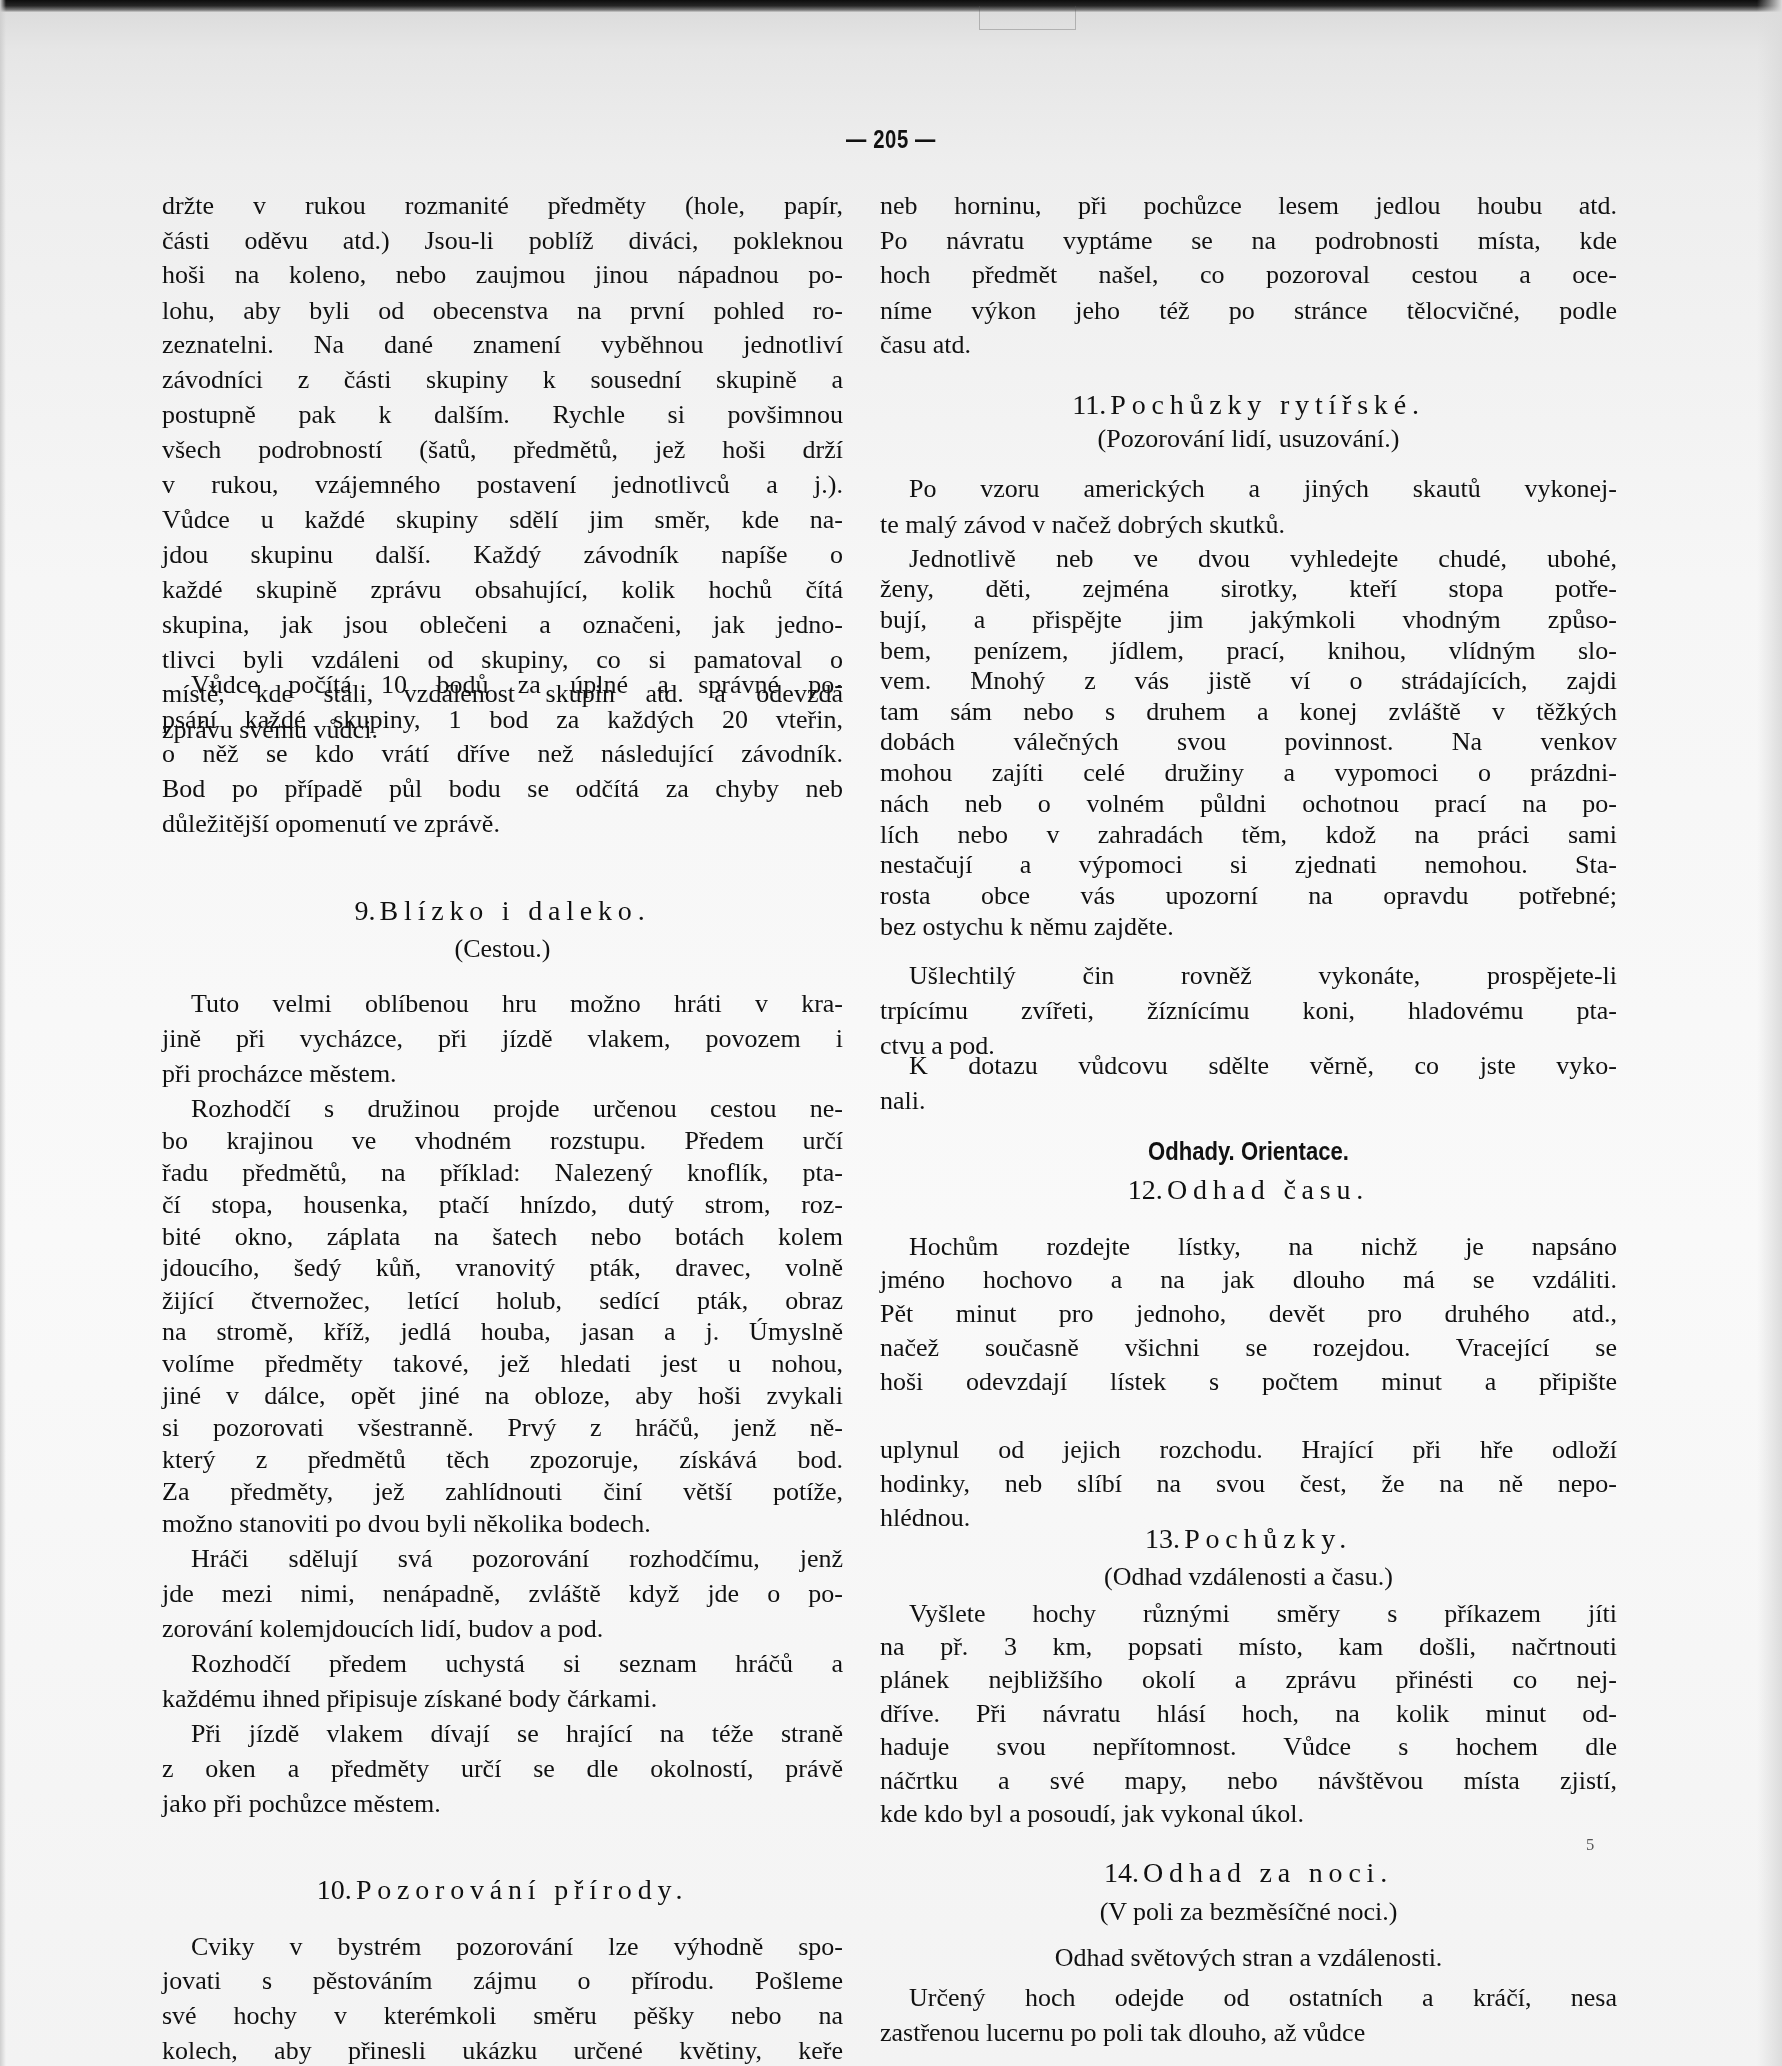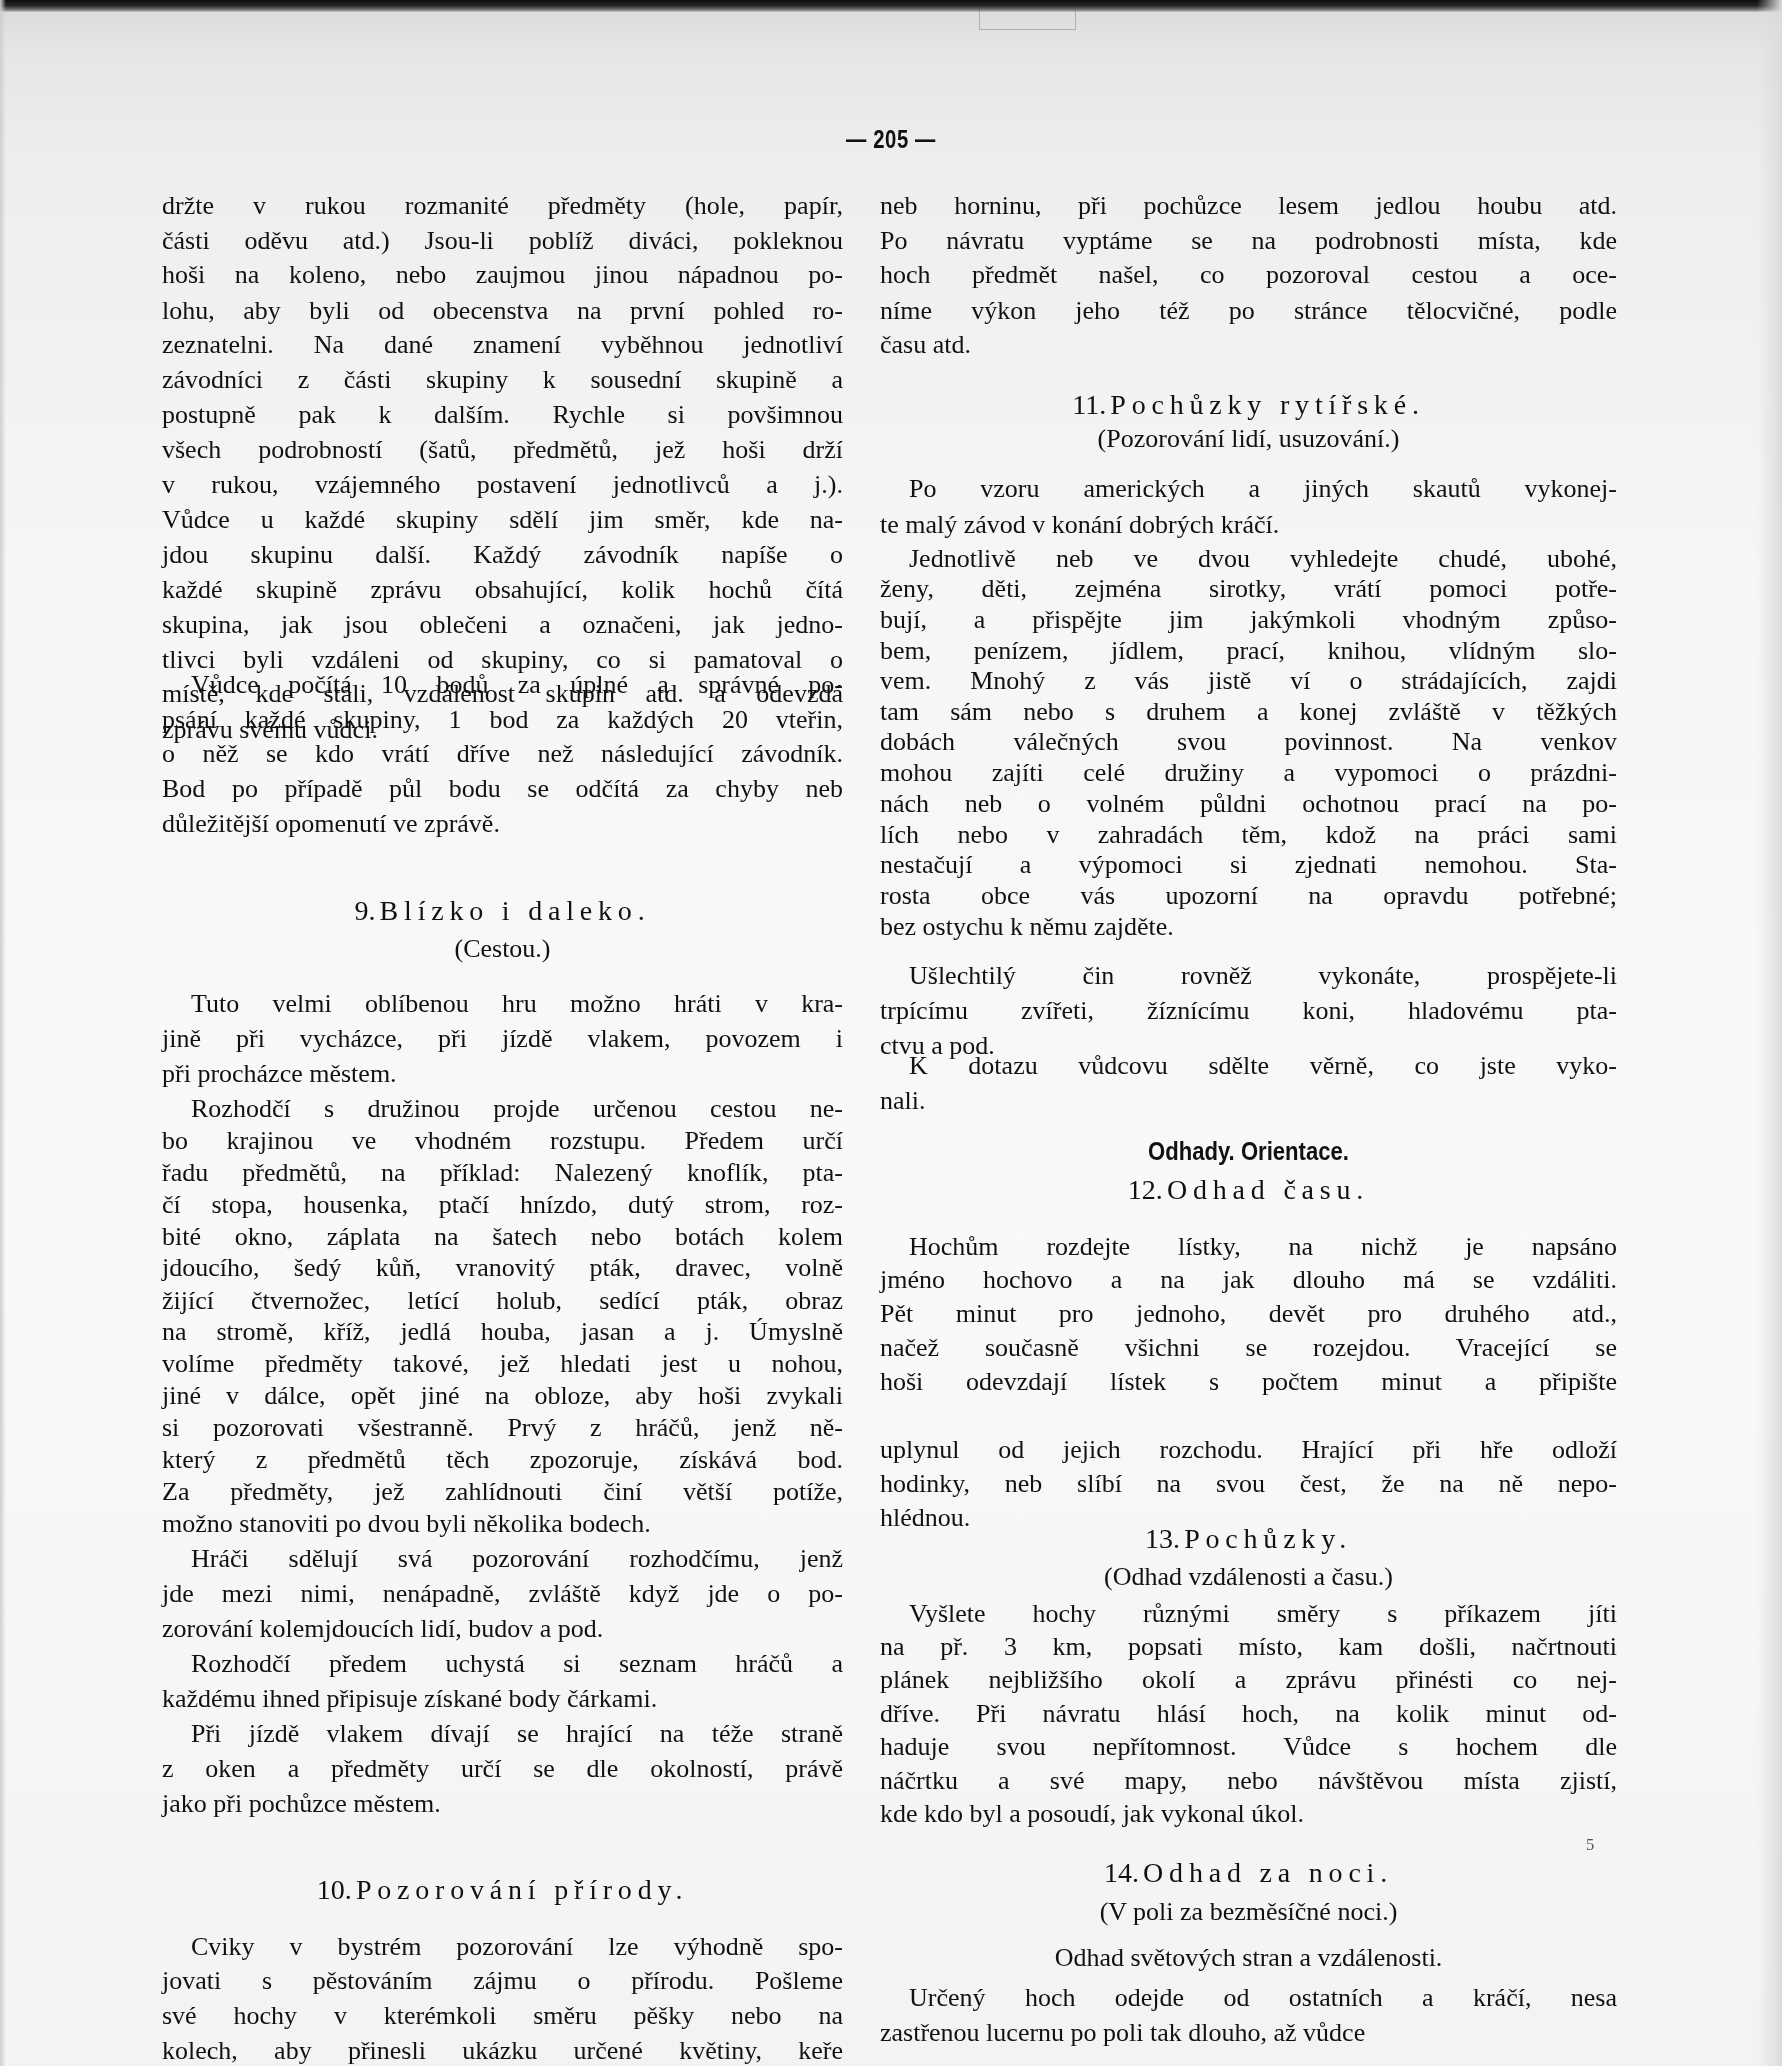--- a/index.html
+++ b/index.html
@@ -128,23 +128,23 @@
 
 <div class="col col-right" style="top:0;height:2248px;">
 <div class="line" style="top: 188px;">neb horninu, při pochůzce lesem jedlou houbu atd.</div>
     <div class="line" style="top: 223px;">Po návratu vyptáme se na podrobnosti místa, kde</div>
     <div class="line" style="top: 257px;">hoch předmět našel, co pozoroval cestou a oce-</div>
     <div class="line" style="top: 293px;">níme výkon jeho též po stránce tělocvičné, podle</div>
     <div class="line last" style="top: 327px;">času atd.</div>
     <div class="heading" style="top: 387px;"><span class="num">11.</span><span>Pochůzky rytířské.</span></div>
     <div class="subheading" style="top: 421px;">(Pozorování lidí, usuzování.)</div>
     <div class="line indent" style="top: 471px;">Po vzoru amerických a jiných skautů vykonej-</div>
-    <div class="line last" style="top: 507px;">te malý závod v konání dobrých kráčí.</div>
+    <div class="line last" style="top: 507px;">te malý závod v načež dobrých skutků.</div>
     <div class="line indent" style="top: 541px;">Jednotlivě neb ve dvou vyhledejte chudé, ubohé,</div>
-    <div class="line" style="top: 571px;">ženy, děti, zejména sirotky, vrátí pomoci potře-</div>
+    <div class="line" style="top: 571px;">ženy, děti, zejména sirotky, kteří stopa potře-</div>
     <div class="line" style="top: 602px;">bují, a přispějte jim jakýmkoli vhodným způso-</div>
     <div class="line" style="top: 633px;">bem, penízem, jídlem, prací, knihou, vlídným slo-</div>
     <div class="line" style="top: 663px;">vem. Mnohý z vás jistě ví o strádajících, zajdi</div>
     <div class="line" style="top: 694px;">tam sám nebo s druhem a konej zvláště v těžkých</div>
     <div class="line" style="top: 724px;">dobách válečných svou povinnost. Na venkov</div>
     <div class="line" style="top: 755px;">mohou zajíti celé družiny a vypomoci o prázdni-</div>
     <div class="line" style="top: 786px;">nách neb o volném půldni ochotnou prací na po-</div>
     <div class="line" style="top: 817px;">lích nebo v zahradách těm, kdož na práci sami</div>
     <div class="line" style="top: 847px;">nestačují a výpomoci si zjednati nemohou. Sta-</div>
     <div class="line" style="top: 878px;">rosta obce vás upozorní na opravdu potřebné;</div>

